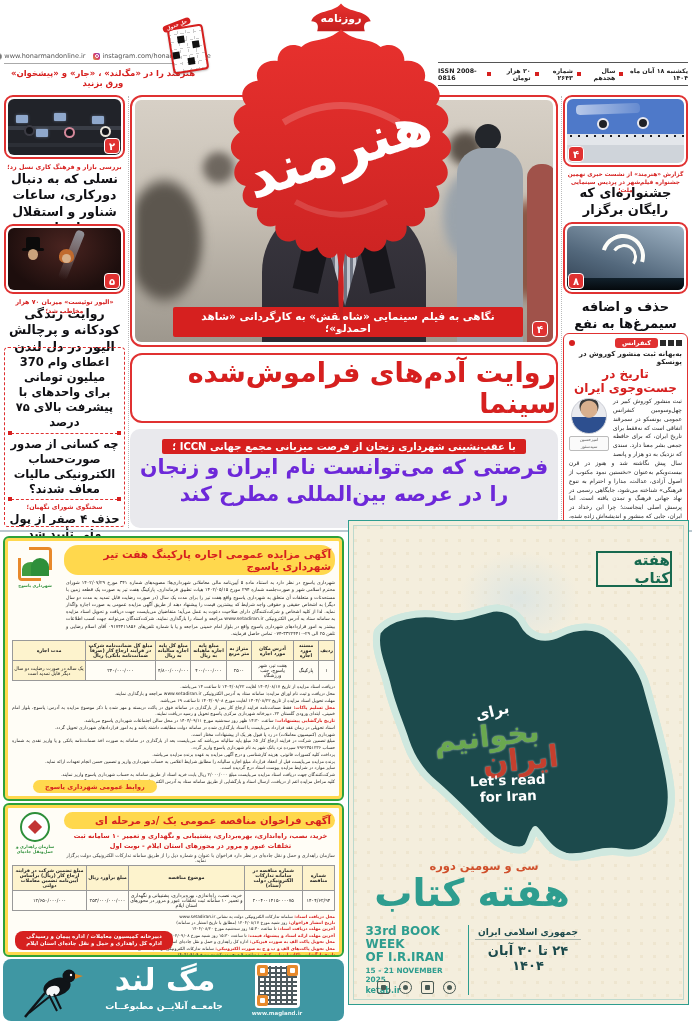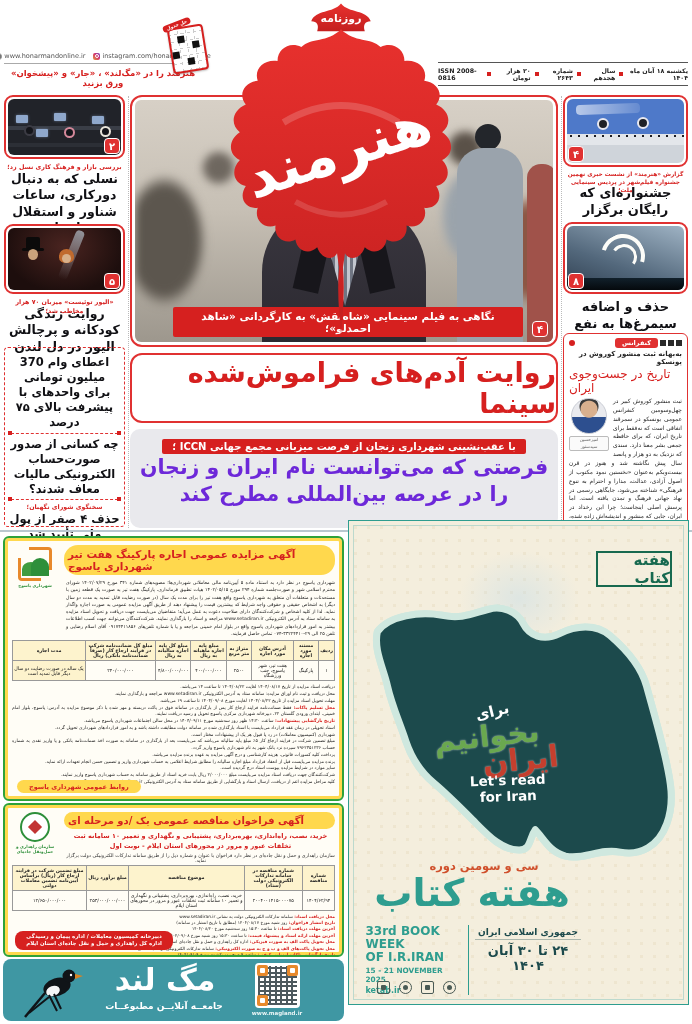--- a/index.html
+++ b/index.html
@@ -68,21 +68,21 @@
 
   
   .editorial { left:563px; top:333px; width:125px; height:196px; border:1.5px solid #e03131;
     border-radius:6px; padding:4px 5px; background:#fff; overflow:hidden; }
   .ed-head { display:flex; align-items:center; gap:2px; margin-bottom:2px; }
   .ed-sq { width:6px; height:6px; background:#2b2b2b; }
   .ed-tag { background:#e03131; color:#fff; font-size:6.5px; font-weight:bold;
     padding:1px 7px; border-radius:3px; }
   .ed-dot { width:6px; height:6px; border-radius:50%; background:#d6201f; margin-right:auto; }
   .ed-kicker { font-size:7px; font-weight:bold; color:#222; text-align:right; }
-  .ed-title { font-size:12px; font-weight:400; color:#d6201f; text-align:left; margin:1px 0 2px; }
+  .ed-title { font-size:12px; font-weight:700; color:#d6201f; text-align:center; margin:1px 0 2px; }
   .ed-body { font-size:5.9px; line-height:1.5; text-align:justify; color:#222; }
   .avatarbox { float:left; width:40px; margin:1px 4px 1px 0; text-align:center; }
   .avatar { width:36px; height:36px; border-radius:50%; margin:0 auto; border:1px solid #c9ccd4;
     background:
       radial-gradient(circle at 50% 30%, #d9b08e 0 8px, transparent 9px),
       radial-gradient(circle at 50% 22%, #3a3a3a 0 9px, transparent 10px),
       linear-gradient(180deg,#e9eaee 0 52%, #2d4f8f 52%); }
   .avatar-cap { font-size:4.4px; color:#666; border:0.5px solid #bbb; border-radius:2px;
     margin-top:2px; padding:0 1px; background:#fafafa; }
 
@@ -164,38 +164,38 @@
   .lapel.l { left:58px; transform:rotate(13deg); }
   .lapel.r { left:116px; transform:rotate(-13deg); }
   .guy2-head { position:absolute; right:52px; top:24px; width:26px; height:26px; border-radius:50%; background:#23262b; }
   .guy2-body { position:absolute; right:30px; top:48px; width:66px; height:198px; border-radius:26px 26px 0 0; background:#9aa3ac; }
   .guy3 { position:absolute; right:-4px; top:64px; width:30px; height:182px; border-radius:14px 14px 0 0; background:#a0524a; }
 
   
   .adbox { left:3px; background:#fffdf6; border:2px solid #2fa23a; border-radius:6px;
     box-shadow:inset 0 0 0 3px #ffd84d; padding:7px 7px 6px; position:absolute; overflow:hidden; }
   .ad-title { margin-left:52px; background:#ffd84d; border-radius:14px; color:#d6201f;
-    font-weight:800; font-size:10.5px; text-align:left; padding:3px 4px; }
+    font-weight:800; font-size:10.5px; text-align:right; padding:3px 4px; }
   .ad-logo { position:absolute; left:9px; top:9px; width:42px; text-align:center; }
   .ly-frame { position:relative; width:34px; height:34px; margin:0 auto; }
   .ly-frame::before { content:""; position:absolute; right:0; top:0; width:20px; height:20px;
     border-top:3.5px solid #e8892b; border-right:3.5px solid #e8892b; border-radius:0 4px 0 0; }
   .ly-frame::after { content:""; position:absolute; left:0; bottom:0; width:20px; height:20px;
     border-bottom:3.5px solid #e8892b; border-left:3.5px solid #e8892b; border-radius:0 0 0 4px; }
   .ly-m1,.ly-m2 { position:absolute; bottom:5px; width:18px; height:14px; background:#3f9c3f; border-radius:50% 50% 0 0; }
   .ly-m1{ left:4px; } .ly-m2{ left:13px; height:18px; background:#2e8f3a; }
   .org-cap { font-size:4.2px; font-weight:bold; color:#2e8f3a; margin-top:2px; line-height:1.3; }
   .ad-body { font-size:4.7px; line-height:1.55; text-align:justify; color:#222; margin:4px 0 3px 54px; }
   table.adtab { width:100%; border-collapse:collapse; margin:2px 0 3px; }
   .adtab th, .adtab td { border:0.6px solid #999; font-size:4.8px; padding:2px 1px; text-align:center; color:#222; }
   .adtab th { background:#fdf3cd; font-weight:bold; }
   .adtab td.tint { background:#fdf3cd; }
   .fp { font-size:4.5px; line-height:1.5; color:#222; text-align:justify; }
   .fpl { color:#d6201f; font-weight:bold; }
-  .pill-y { position:absolute; left:12px; bottom:6px; background:#ffd84d; color:#d6201f;
+  .pill-y { position:absolute; left:28px; bottom:6px; background:#ffd84d; color:#d6201f;
     font-weight:800; font-size:6.5px; padding:2.5px 12px; border-radius:10px; }
   .pill-r { position:absolute; left:10px; bottom:5px; background:#d6201f; color:#fff;
     font-weight:700; font-size:5.4px; padding:2px 8px; border-radius:8px; width:158px; text-align:center; line-height:1.4; }
   .ad2-sub { color:#d6201f; font-weight:800; font-size:6.5px; text-align:center; margin:3px 0 1px 54px; line-height:1.5; }
   .ad2-intro { color:#333; font-size:4.8px; text-align:center; margin:0 0 2px 54px; }
   .lr-circle { width:30px; height:30px; margin:0 auto; border-radius:50%; background:#fff;
     border:2.5px solid #2e8f3a; position:relative; }
   .lr-circle::after { content:""; position:absolute; left:8px; top:8px; width:10px; height:10px;
     background:#c23434; transform:rotate(45deg); }
 

